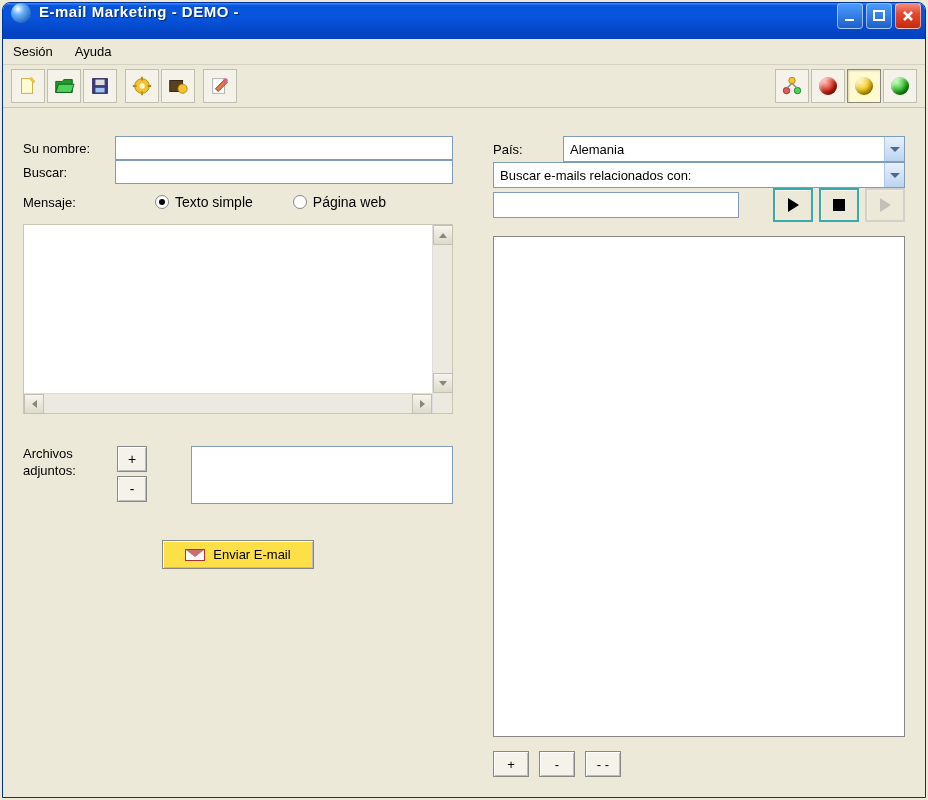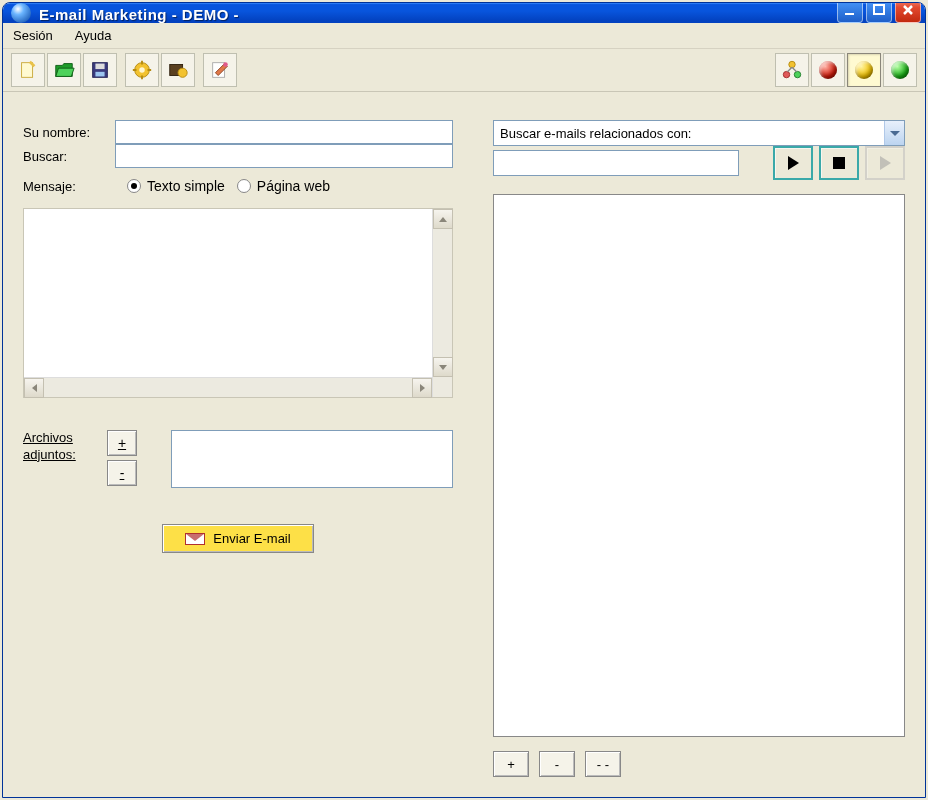--- a/index.html
+++ b/index.html
@@ -16,24 +16,24 @@
   height: 796px;
   margin: 2px;
   border: 1px solid #003399;
   border-radius: 8px 8px 0 0;
   overflow: hidden;
   background: #ece9d8;
   display: flex;
   flex-direction: column;
 }
 .titlebar {
-  height: 20px;
+  height: 36px;
   background: linear-gradient(to bottom, #3b8cff 0%, #0855dd 8%, #0855dd 40%, #0342c0 88%, #0342c0 100%);
   display: flex;
-  align-items: flex-end;
+  align-items: flex-start;
   padding: 0 4px 0 8px;
   color: white;
   font-weight: bold;
   font-size: 15px;
 }
 .titlebar .app-icon {
   width: 20px; height: 20px;
   margin-right: 8px;
   background: radial-gradient(circle at 35% 30%, #fff 0%, #6bb5ff 30%, #003d9e 100%);
   border-radius: 50%;
@@ -127,21 +127,21 @@
 }
 .combo .combo-text { flex:1; padding: 0 6px; font-size: 13px;}
 .combo .combo-arrow {
   width: 20px; height: 100%;
   background: linear-gradient(to bottom, #e8f0fb, #bcd4f0);
   border-left: 1px solid #b0c8e8;
   display:flex; align-items:center; justify-content:center;
 }
 .combo .combo-arrow::after { content:""; border-left:5px solid transparent; border-right:5px solid transparent; border-top:5px solid #4a6a92;}
 
-.radio-row { display:flex; align-items:center; gap: 12px; margin: 10px 0 14px 0; font-size:14px;}
+.radio-row { display:flex; align-items:center; gap: 40px; margin: 10px 0 14px 0; font-size:14px;}
 .radio-row .lbl-msg { width: 92px; font-size:13px;}
 .radio { display:flex; align-items:center; gap:6px; cursor:pointer;}
 .radio-dot {
   width:14px; height:14px; border-radius:50%; border:1px solid #888; background:#fff;
   display:flex; align-items:center; justify-content:center;
 }
 .radio-dot.checked::after { content:""; width:6px; height:6px; border-radius:50%; background:#000;}
 
 .textarea-wrap {
   border: 1px solid #c9c6b6;
@@ -158,21 +158,21 @@
 .hscroll { height:20px; border-top:1px solid #ddd; display:flex;}
 .scrollbtn { width:20px; height:20px; background:linear-gradient(to bottom,#f6f4ee,#dedacb); border:1px solid #c4c0b1; display:flex;align-items:center;justify-content:center;}
 .scrollbtn::after { content:""; }
 .scrollbtn.up::after { border-left:4px solid transparent; border-right:4px solid transparent; border-bottom:5px solid #8a867a;}
 .scrollbtn.down::after { border-left:4px solid transparent; border-right:4px solid transparent; border-top:5px solid #8a867a;}
 .scrollbtn.left::after { border-top:4px solid transparent; border-bottom:4px solid transparent; border-right:5px solid #8a867a;}
 .scrollbtn.right::after { border-top:4px solid transparent; border-bottom:4px solid transparent; border-left:5px solid #8a867a;}
 .scrolltrack { flex:1; background:#eceae0;}
 .corner { width:20px; height:20px; background:#eceae0; border-left:1px solid #ddd;}
 
-.attach-row { display:flex; align-items:flex-start; gap: 14px; margin-top: 32px; text-decoration: underline;}
+.attach-row { display:flex; align-items:flex-start; gap: 24px; margin-top: 32px;}
 .attach-lbl { width: 70px; font-size:13px; line-height:1.3;}
 .plusminus { display:flex; flex-direction:column; gap:4px;}
 .sq-btn {
   width:30px; height:26px;
   border: 1px solid #888;
   background: #f5f3e9;
   font-size:14px; display:flex;align-items:center;justify-content:center;
   cursor:pointer;
   box-shadow: inset 1px 1px 0 #fff, inset -1px -1px 0 #bbb;
 }
@@ -387,20 +387,27 @@
 
       <div class="send-row">
         <div class="send-btn">
           <span class="env-icon"></span>
           <span>Enviar E-mail</span>
         </div>
       </div>
     </div>
 
     <div class="col right">
+      <div class="form-row">
+        <label class="right-lbl">País:</label>
+        <div class="combo">
+          <div class="combo-text">Alemania</div>
+          <div class="combo-arrow"></div>
+        </div>
+      </div>
       <div class="form-row">
         <div class="combo">
           <div class="combo-text">Buscar e-mails relacionados con:</div>
           <div class="combo-arrow"></div>
         </div>
       </div>
       <div class="search-row">
         <input class="text-input" style="flex: 1 1 0%; height: 26px;" value="">
         <div style="width:18px;"></div>
         <div class="media-btns">

